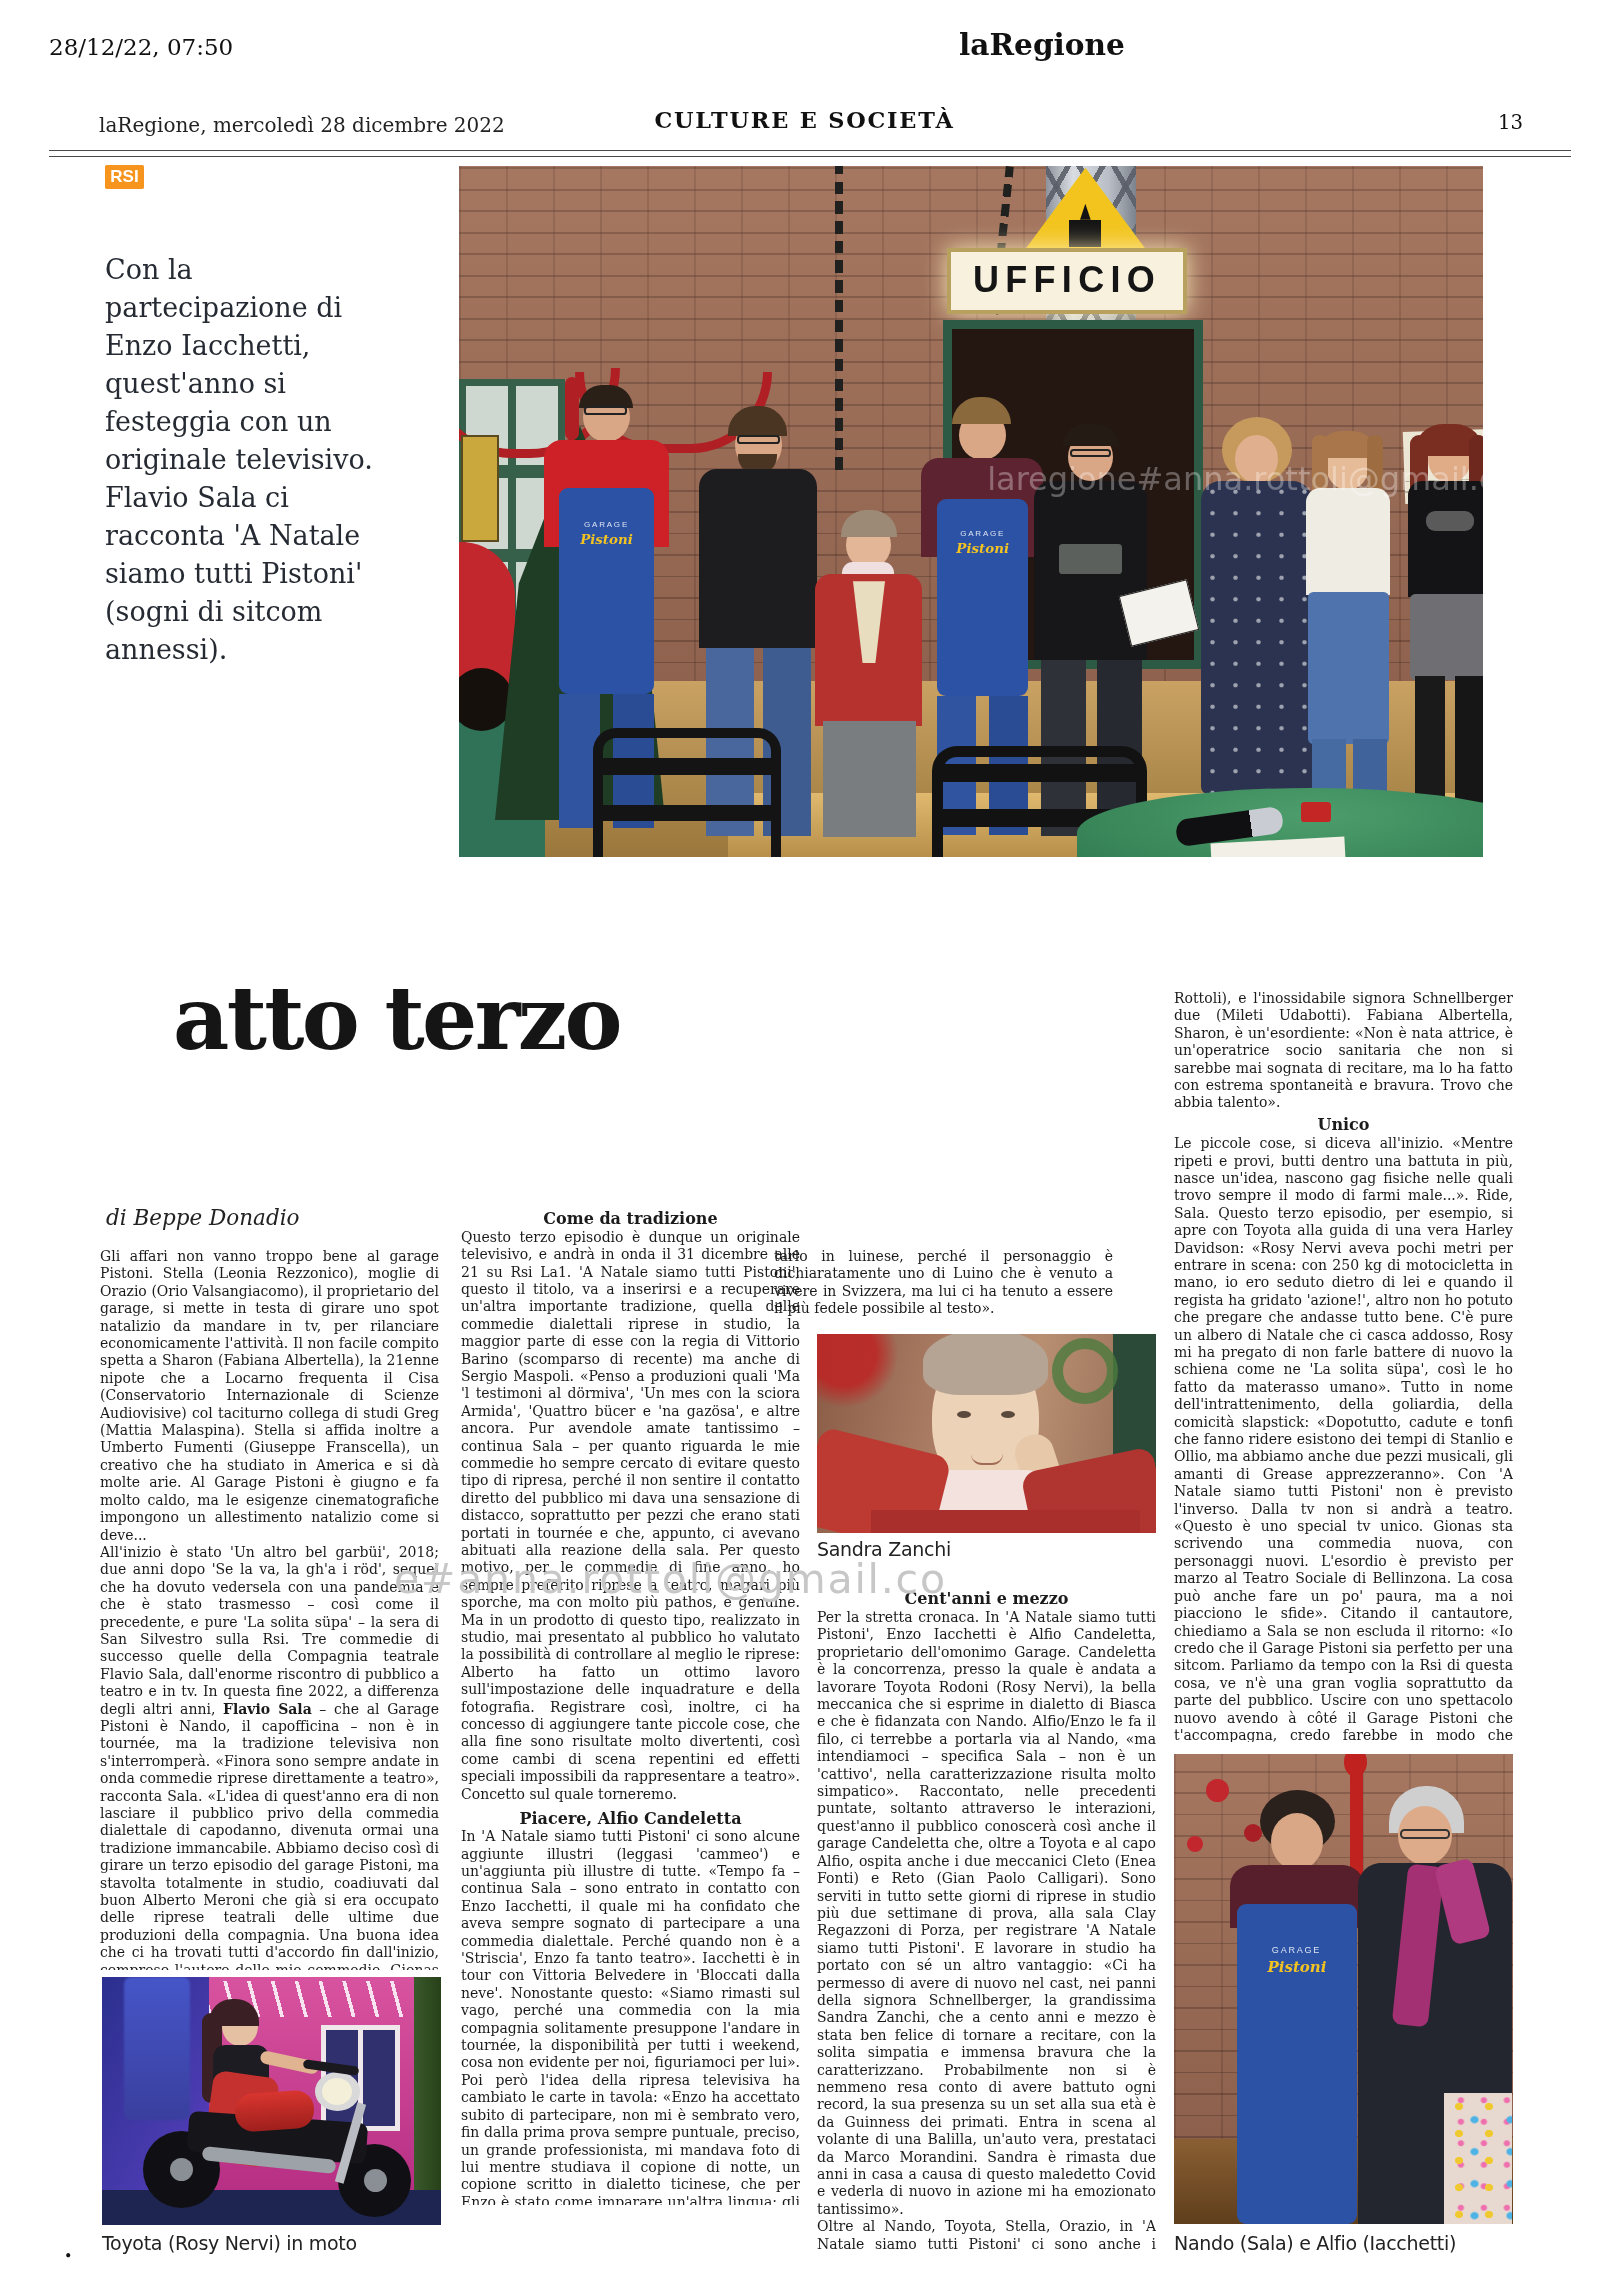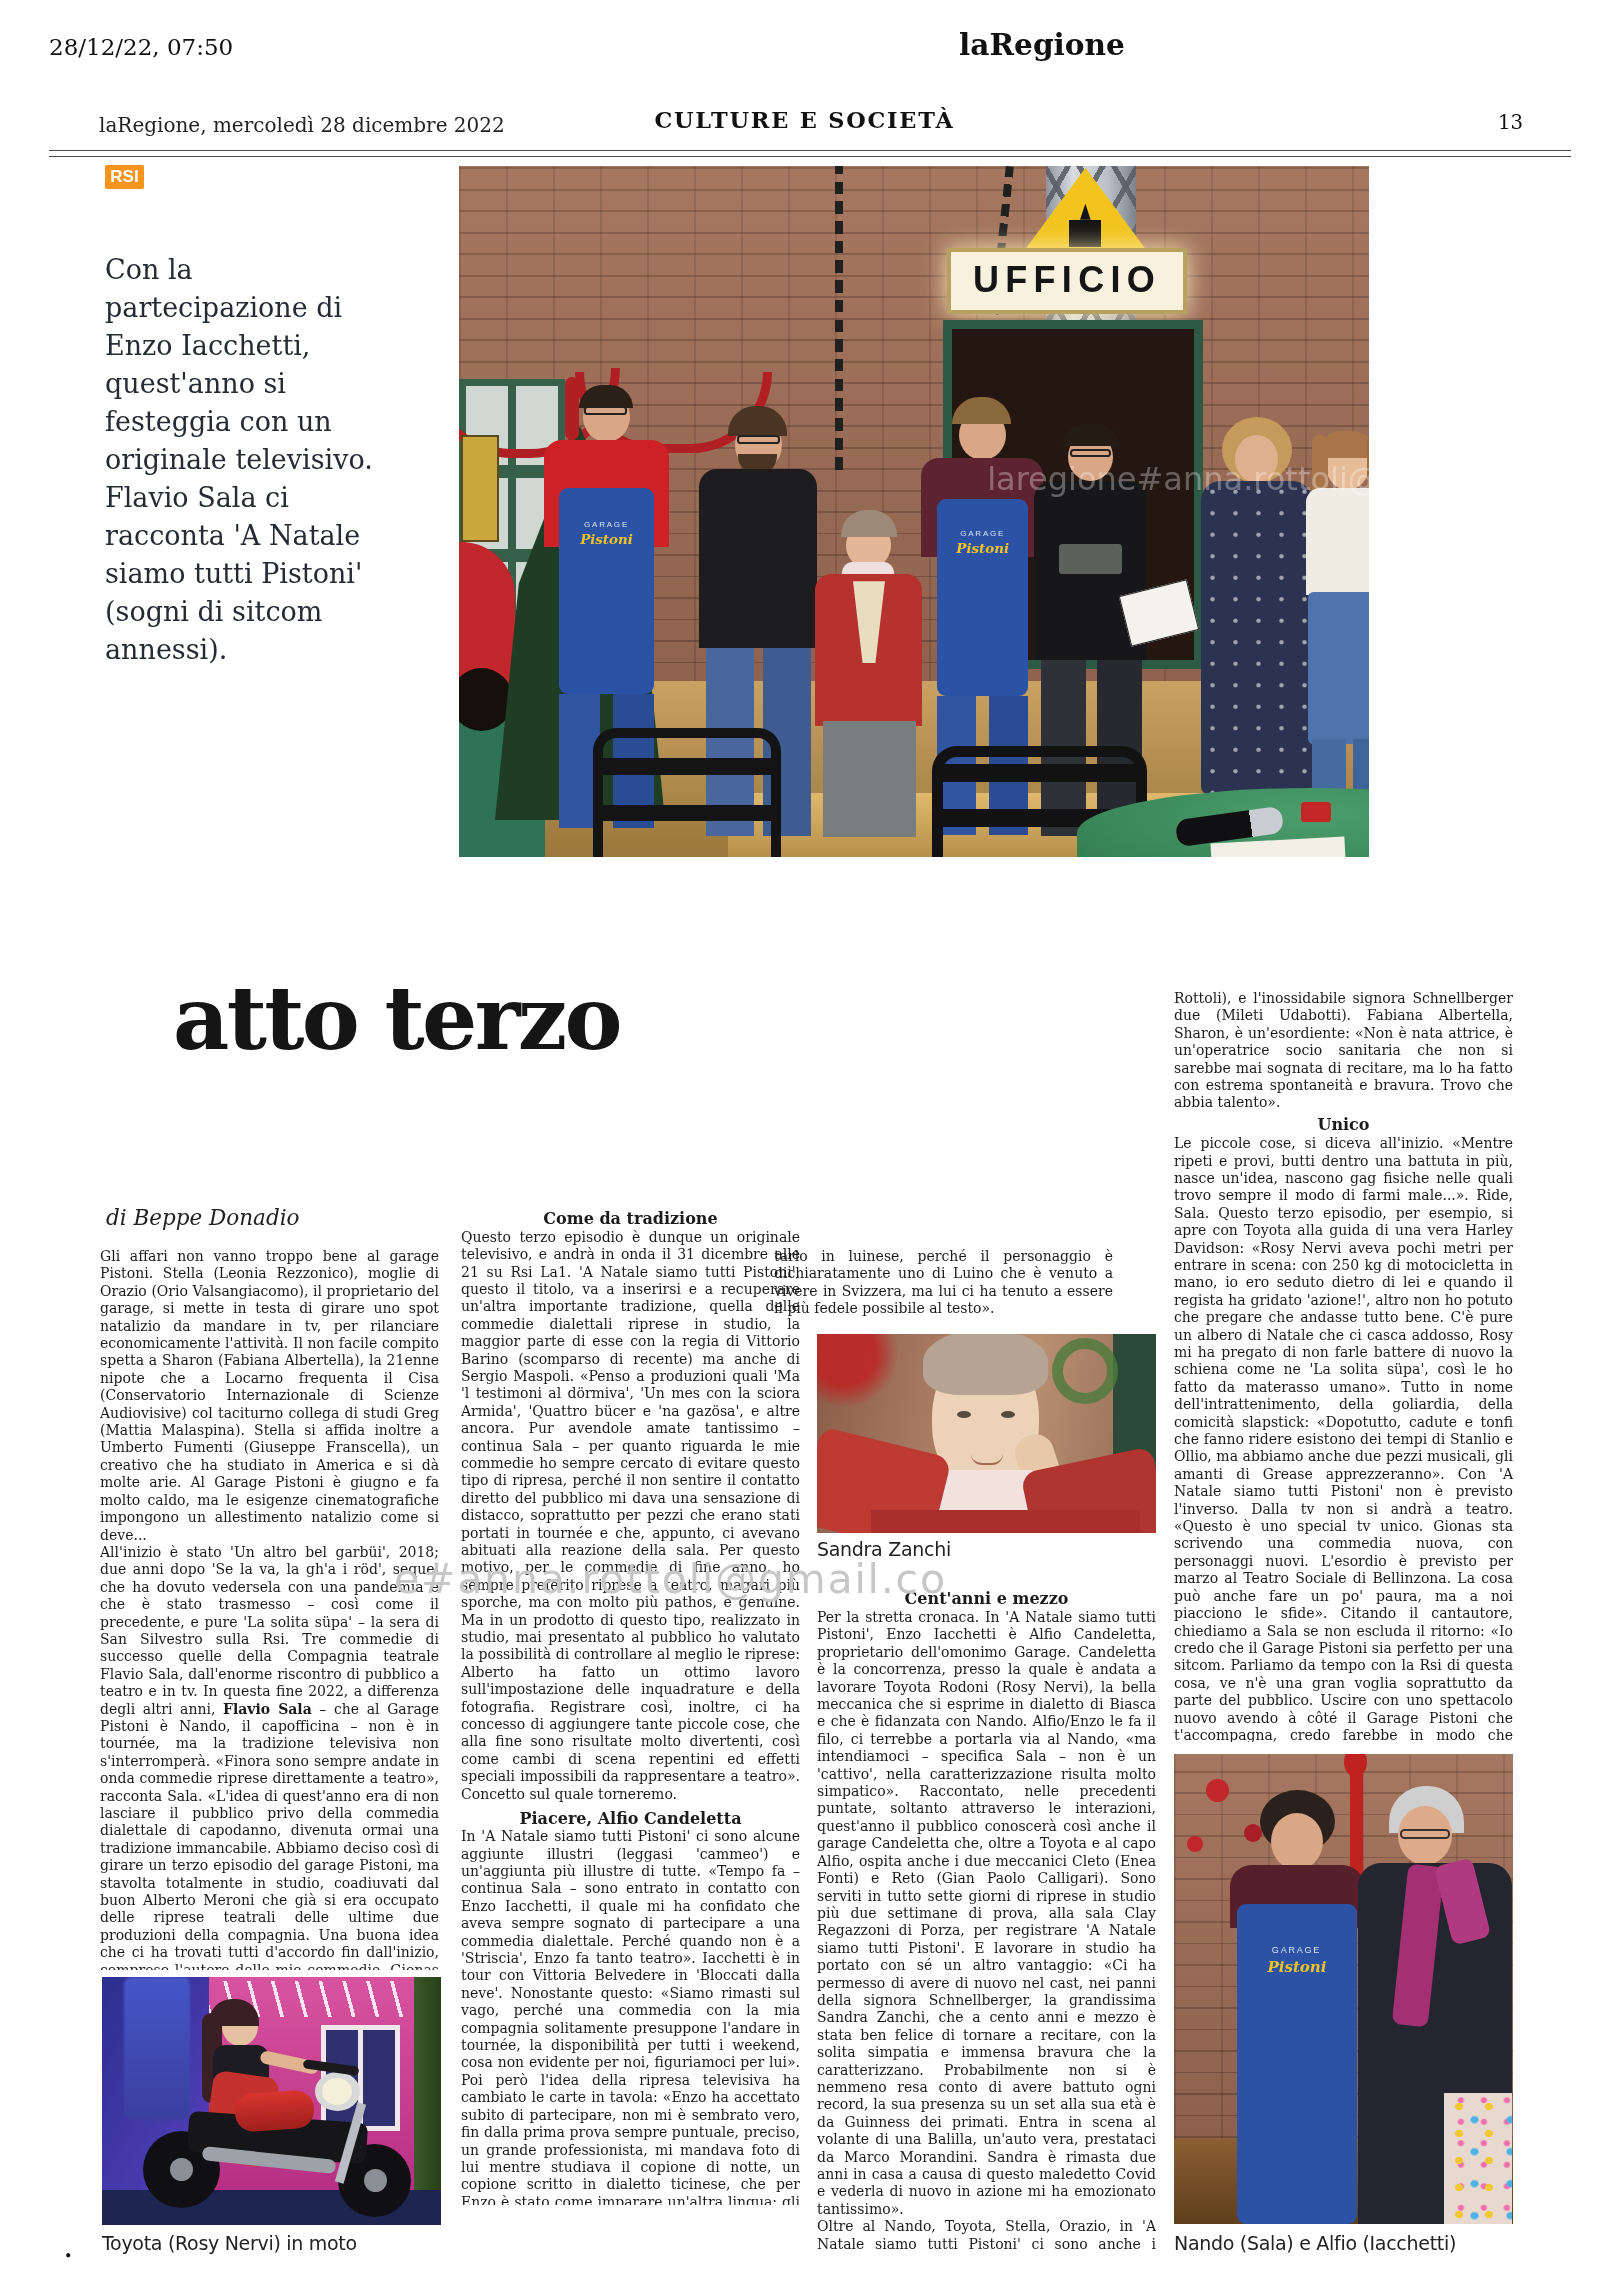--- a/index.html
+++ b/index.html
@@ -46,21 +46,21 @@
   <div class="abs masthead" style="left:939px;top:27px;width:206px;text-align:center;">laRegione</div>
 
   <div class="abs edline" style="left:99px;top:113px;">laRegione, mercoledì 28 dicembre 2022</div>
   <div class="abs section" style="left:536px;top:107px;width:537px;">CULTURE E SOCIETÀ</div>
   <div class="abs pagenum" style="left:1469px;top:111px;width:54px;">13</div>
   <div class="abs rule" style="left:49px;top:150px;width:1522px;"></div>
 
   <div class="abs badge" style="left:105px;top:165px;width:39px;height:24px;">RSI</div>
   <div class="abs standfirst" style="left:105px;top:251px;width:297px;">Con la partecipazione di Enzo Iacchetti, quest'anno si festeggia con un originale televisivo. Flavio Sala ci racconta 'A Natale siamo tutti Pistoni' (sogni di sitcom annessi).</div>
 
-  <div class="abs brick photo" style="left:459px;top:166px;width:910px;height:691px;">
+  <div class="abs brick photo" style="left:459px;top:166px;width:1024px;height:691px;">
 
     <div class="abs" style="left:0;top:515px;width:1057px;height:176px;background:linear-gradient(#c9a263,#9a773c);"></div>
     <div class="abs" style="left:269px;top:627px;width:788px;height:64px;background:linear-gradient(#e0b96f,#b78f49);"></div>
 
     <div class="abs" style="left:0;top:213px;width:106px;height:269px;background:#cfd8d0;border:7.2px solid #36604a;box-sizing:border-box;
          background-image:linear-gradient(90deg,transparent 46%,#36604a 46% 54%,transparent 54%),linear-gradient(0deg,transparent 31%,#36604a 31% 36%,transparent 36% 64%,#36604a 64% 69%,transparent 69%);"></div>
     <div class="abs" style="left:0;top:475px;width:86px;height:217px;background:#2f7257;"></div>
 
     <div class="abs" style="left:-16px;top:376px;width:72px;height:170px;background:#c1272d;border-radius:0 54px 27px 0;"></div>
     <div class="abs" style="left:-9px;top:502px;width:63px;height:63px;background:#16100c;border-radius:50%;"></div>

